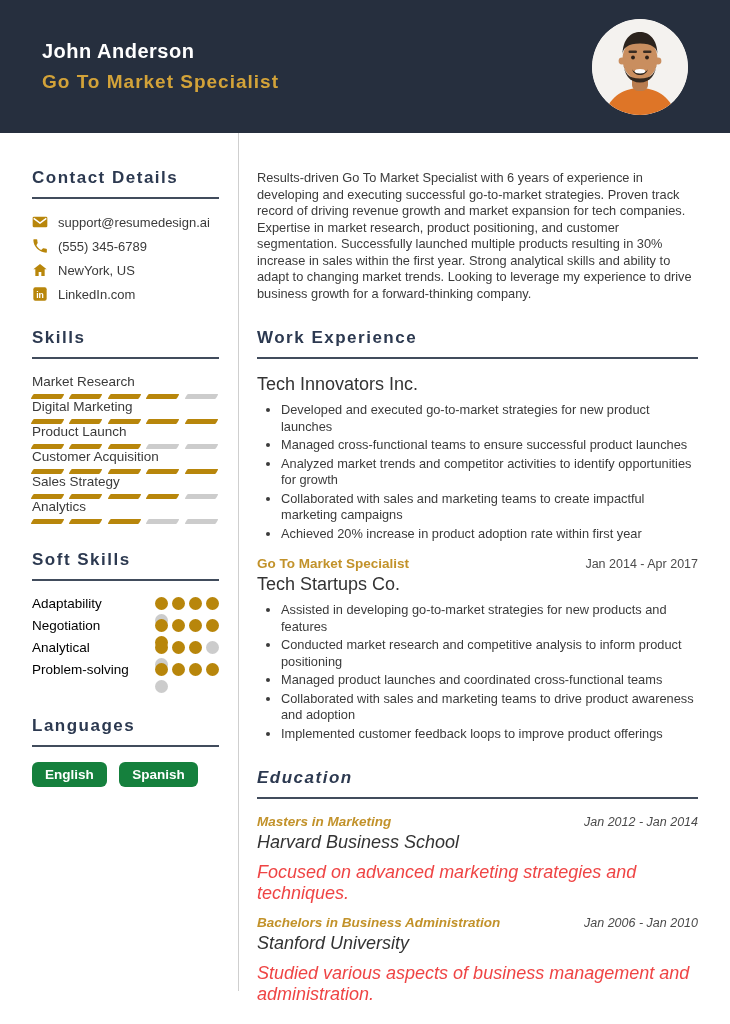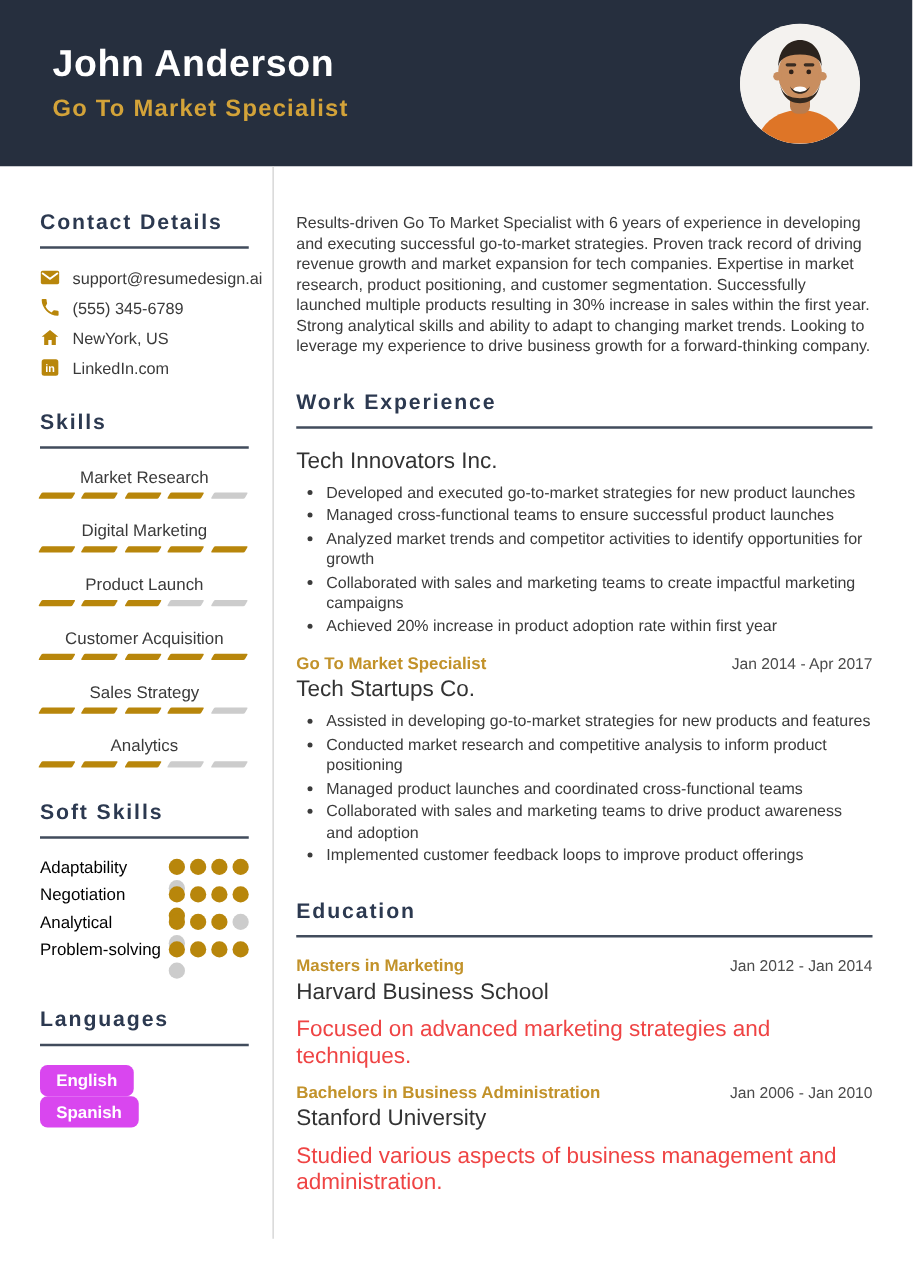--- a/index.html
+++ b/index.html
@@ -12,35 +12,35 @@
   }
   .page { width:730px; height:1024px; background:#fff; }
 
   
   .header {
     height:133px; background:#262f3e;
     display:flex; align-items:center; justify-content:space-between;
     padding:0 42px;
   }
   .person-name {
-    color:#ffffff; font-size:30px; font-weight:bold; letter-spacing:0.5px;
+    color:#ffffff; font-size:20px; font-weight:bold; letter-spacing:0.5px;
   }
   .person-role {
     color:#d3a339; font-size:19px; font-weight:bold; letter-spacing:1px; margin-top:8px;
   }
   .avatar {
     width:96px; height:96px; border-radius:50%; overflow:hidden;
     background:#f4f2ef; flex:0 0 auto;
   }
   .avatar svg { display:block; width:100%; height:100%; }
 
   
   .content { display:flex; height:858px; }
   .sidebar {
-    width:219px; border-right:1px solid #cfcfcf;
+    width:239px; border-right:1px solid #cfcfcf;
     padding:35px 19px 0 32px;
   }
   .main {
     flex:1;
     padding:35px 32px 0 18px;
   }
 
   
   h2.section-heading {
     color:#2c3950; font-size:17px; font-weight:bold; letter-spacing:1.5px;
@@ -51,21 +51,21 @@
 
   
   .contact-item {
     display:flex; align-items:flex-end; gap:10px;
     font-size:13px; color:#3a3a3a; margin-bottom:8px;
   }
   .cicon { width:16px; height:16px; display:inline-flex; flex:0 0 auto; }
   .cicon svg { width:16px; height:16px; }
 
   
-  .skill { margin-bottom:18px;text-align:center; }
+  .skill { margin-bottom:0; }
   .skill-name { font-size:13.5px; color:#3a3a3a; margin-bottom:5px; }
   .skill-bar { display:flex; gap:7px; padding-right:2px; }
   .skill-bar span {
     flex:1; height:5px; background:#cccccc;
     transform:skewX(-30deg); border-radius:1px;
   }
   .skill-bar span.filled { background:#b8860b; }
 
   
   .soft-row {
@@ -75,21 +75,21 @@
   .dots {
     width:64px; height:13px; margin-top:1px;
     display:flex; flex-wrap:wrap; column-gap:4px; row-gap:4px;
     overflow:visible;
   }
   .dots span { width:13px; height:13px; border-radius:50%; background:#cccccc; flex:0 0 auto; }
   .dots span.filled { background:#b8860b; }
 
   
   .pill {
-    display:inline-block; background:#d946ef; color:#ffffff;
+    display:inline-block; background:#15803d; color:#ffffff;
     font-size:13.5px; font-weight:bold;
     padding:5px 13px; border-radius:6px; margin-right:8px;
   }
 
   
   .summary-text {
     font-size:12.8px; line-height:16.5px; color:#3b3b3b; margin-top:2px;
   }
   .entry-head { display:flex; justify-content:space-between; align-items:baseline; }
   .entry-title { color:#c2922a; font-size:13.5px; font-weight:bold; }
@@ -325,21 +325,21 @@
           <ul class="bullets">
             <li>Assisted in developing go-to-market strategies for new products and features</li>
             <li>Conducted market research and competitive analysis to inform product positioning</li>
             <li>Managed product launches and coordinated cross-functional teams</li>
             <li>Collaborated with sales and marketing teams to drive product awareness and adoption</li>
             <li>Implemented customer feedback loops to improve product offerings</li>
           </ul>
         </div>
       </section>
 
-      <section style="margin-top:10px;">
+      <section style="margin-top:10px;font-style:italic;">
         <h2 class="section-heading">Education</h2>
 
         <div class="edu-entry">
           <div class="entry-head">
             <span class="entry-title">Masters in Marketing</span>
             <span class="entry-dates">Jan 2012 - Jan 2014</span>
           </div>
           <div class="entry-sub">Harvard Business School</div>
           <div class="edu-desc">Focused on advanced marketing strategies and techniques.</div>
         </div>

